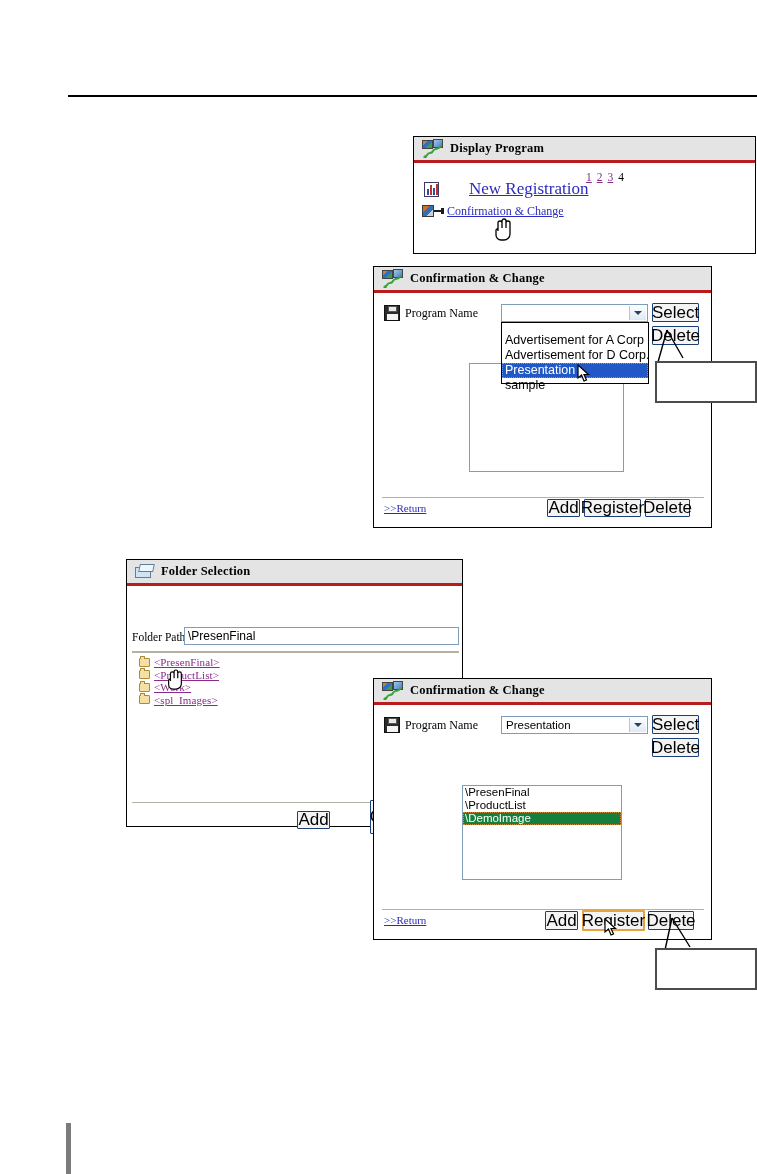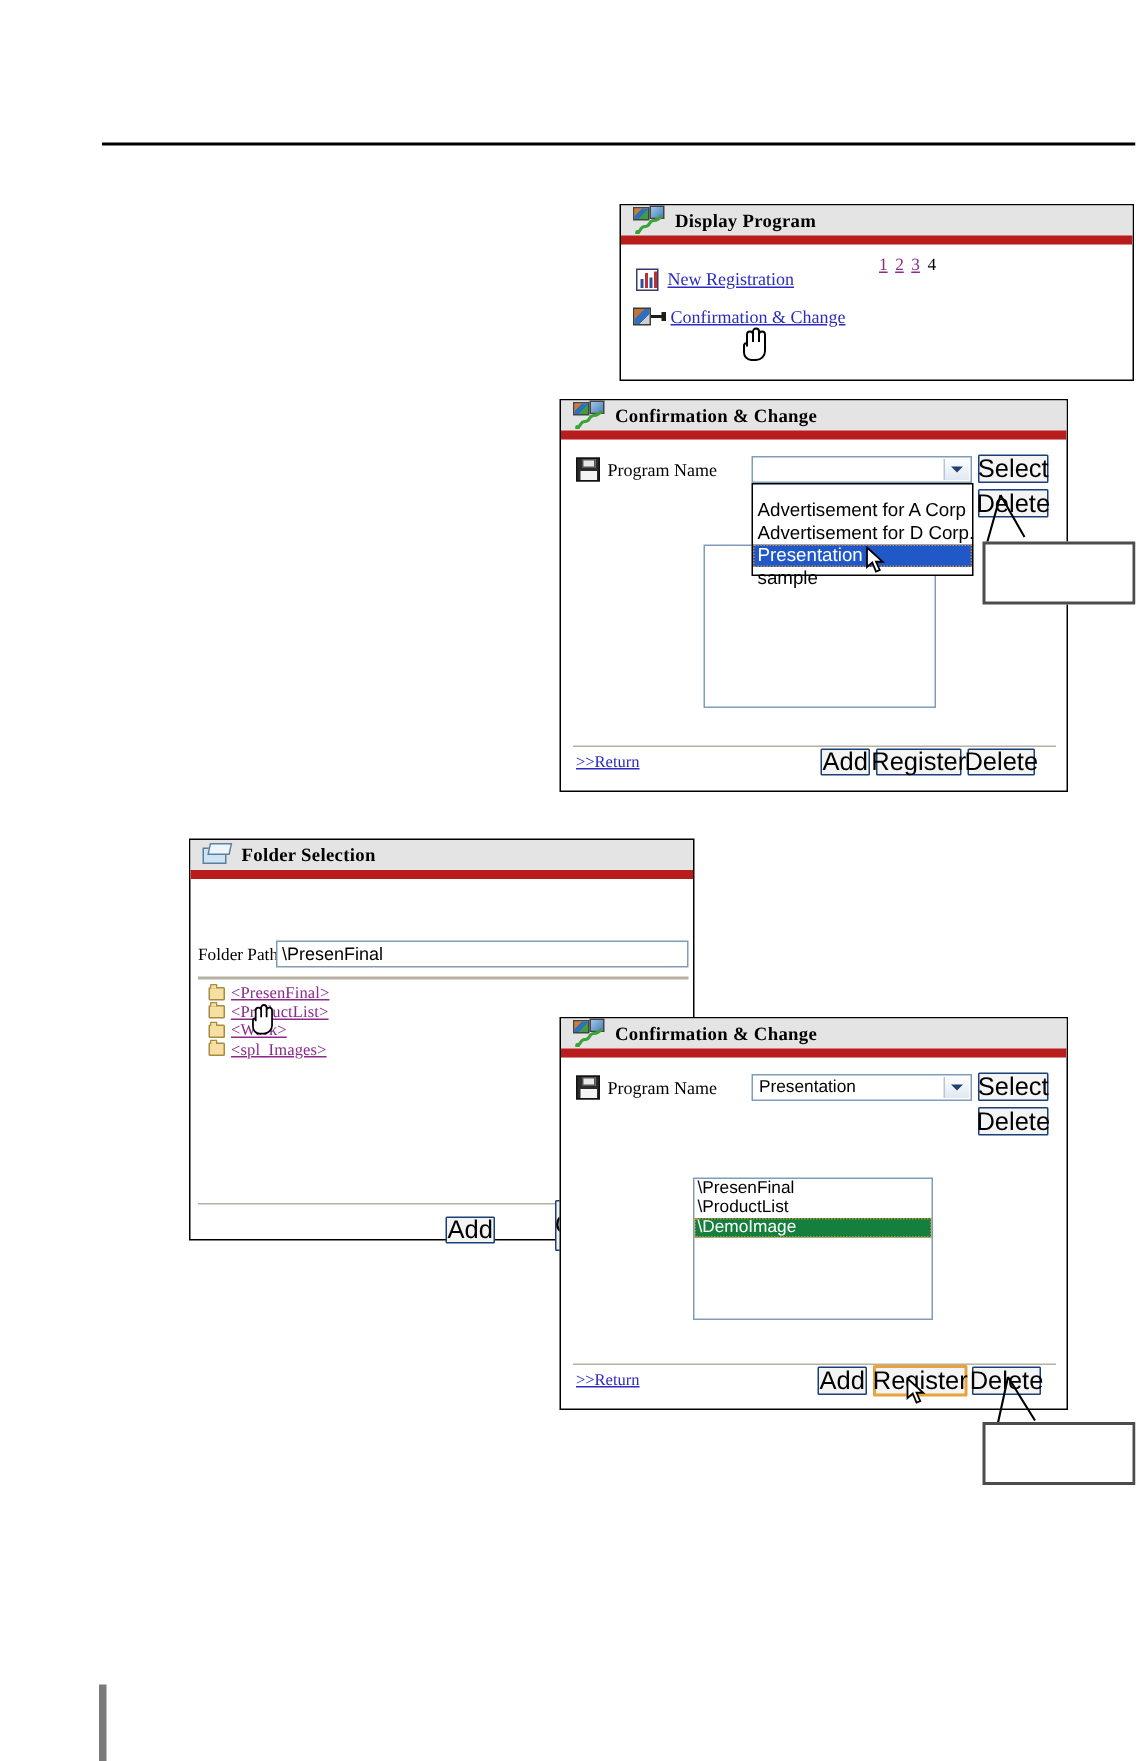--- a/index.html
+++ b/index.html
@@ -7,21 +7,21 @@
        font-family:"Liberation Serif",serif;color:#000;}
 
   .abs{position:absolute;}
 
   
   #top-rule{left:68px;top:95px;width:689px;height:2px;background:#000;}
   #bottom-left-bar{left:66px;top:1123px;width:5px;height:51px;background:#7b7b7b;}
 
   
   .dialog{background:#ffffff;border:1px solid #000000;box-sizing:border-box;}
-  .dlg-title{height:26px;background:#e4e4e4;border-bottom:6px solid #b91c1c;
+  .dlg-title{height:26px;background:#e4e4e4;border-bottom:3px solid #b91c1c;
              display:flex;align-items:center;padding-left:8px;box-sizing:border-box;}
   .dlg-title .ttl{font-family:"Liberation Serif",serif;font-weight:bold;font-size:12.5px;
                   letter-spacing:.2px;margin-left:6px;}
   .dlg-body{position:relative;width:100%;height:calc(100% - 26px);}
 
   
   .ico{display:inline-block;position:relative;flex:0 0 auto;}
 
   .ico-monitor{width:22px;height:18px;}
   .ico-monitor .m1{position:absolute;left:0;top:0;width:11px;height:9px;
@@ -132,21 +132,21 @@
       <span class="pg-num">4</span>
     </div>
 
     <div class="abs" style="left:10px;top:16px;display:flex;align-items:center;gap:6px;">
       <span class="ico ico-chart">
         <i class="a"></i>
           <i class="b"></i>
           <i class="c"></i>
           <i class="d"></i>
       </span>
-      <span class="link" style="font-size:12px;">New Registration</span>
+      <span class="link" style="font-size:17px;margin-left:24px;">New Registration</span>
     </div>
 
     <div class="abs" style="left:8px;top:41px;display:flex;align-items:center;gap:3px;">
       <span class="ico ico-plug">
         <span class="bx"></span>
           <span class="wr"></span>
           <span class="dot"></span>
       </span>
       <span class="link" style="font-size:12px;">Confirmation &amp; Change</span>
     </div>

